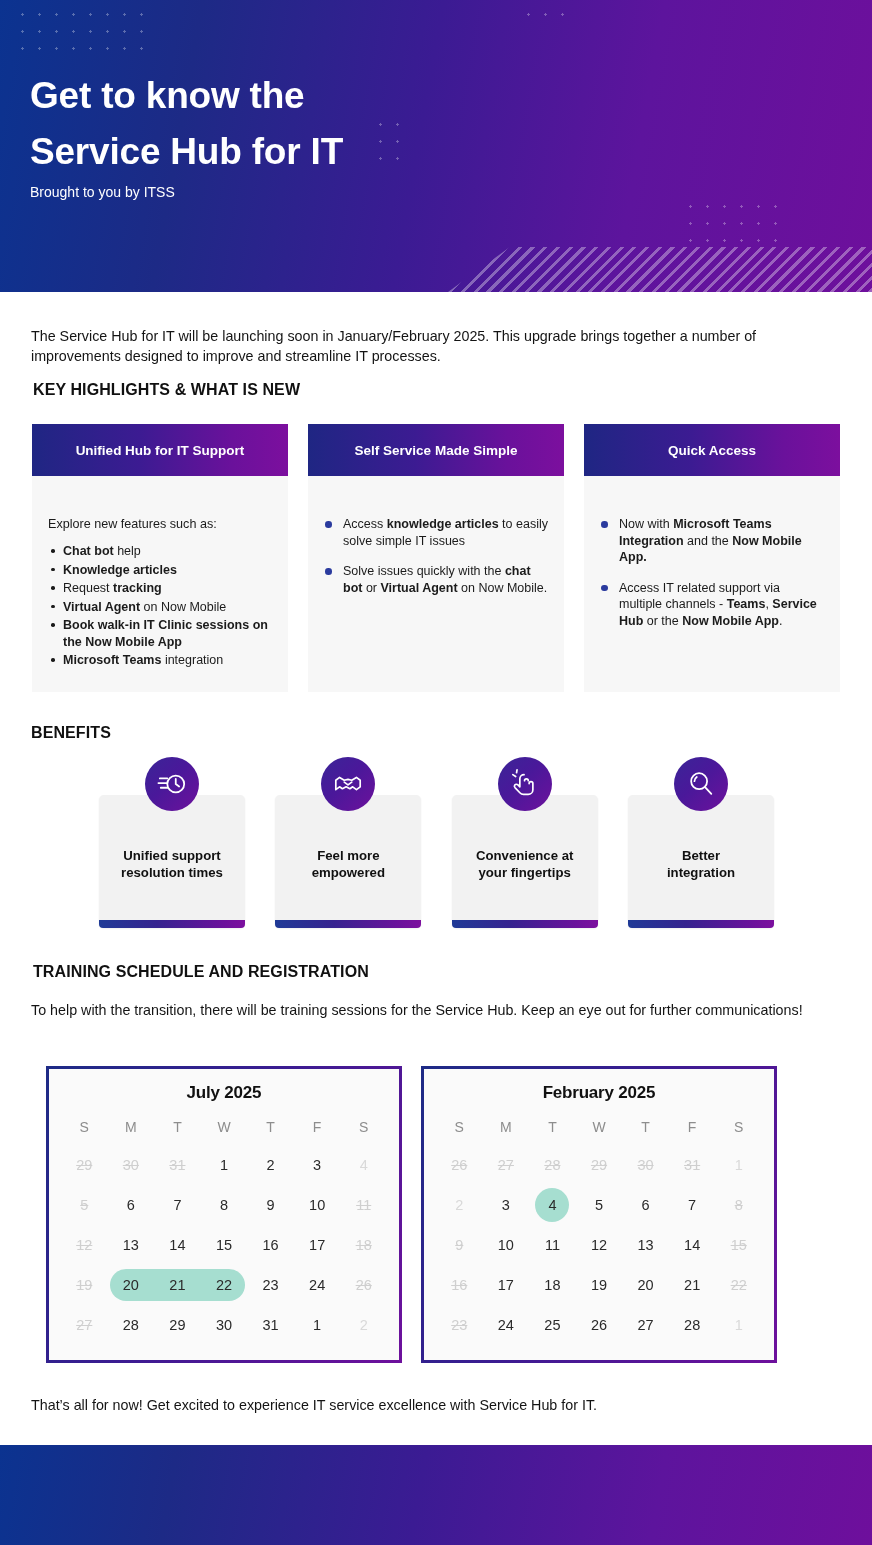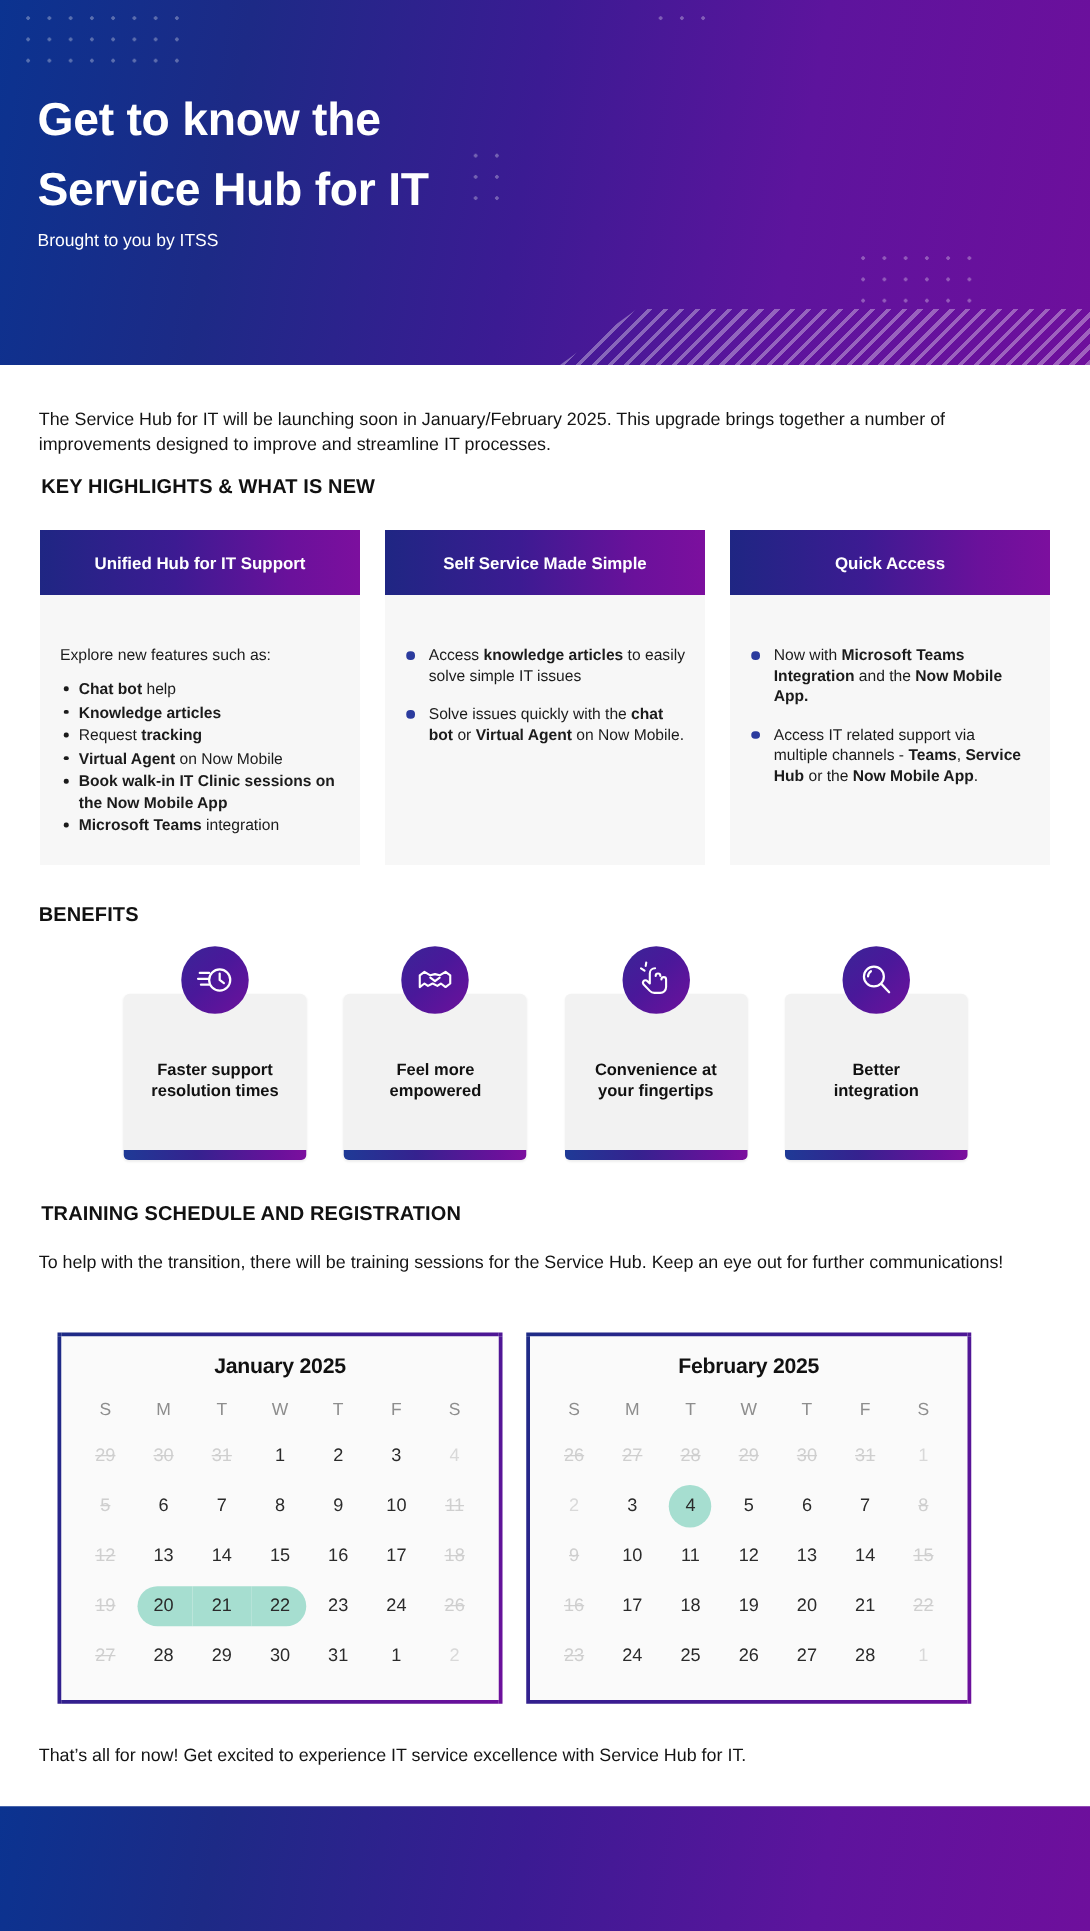--- a/index.html
+++ b/index.html
@@ -347,21 +347,21 @@
   <div class="benefits" id="benefits-row">
       <div class="bcard">
         <div class="bicon">
           <svg width="30" height="30" viewBox="0 0 32 32" fill="none" stroke="#fff" stroke-width="1.9" stroke-linecap="round">
             <circle cx="20" cy="16" r="9"></circle>
             <path d="M20 10.5V16l3.6 2.6"></path>
             <path d="M3 10h8M1.5 15h9M4 20h7"></path>
           </svg>
         </div>
         <div class="blabel">
-          <div>Faster support</div>
+          <div>Unified support</div>
           <div>resolution times</div>
         </div>
         <div class="bar"></div>
       </div>
       <div class="bcard">
         <div class="bicon">
           <svg width="30" height="30" viewBox="0 0 32 32" fill="none" stroke="#fff" stroke-width="1.8" stroke-linejoin="round" stroke-linecap="round">
             <path d="M3 12l4-3 5 3 4-1 4 1 5-3 4 3v7l-4 3-4-3-3 2-4-2-4 2-3-2-4 3z"></path>
             <path d="M12 14l4 3 4-3"></path>
           </svg>
@@ -400,21 +400,21 @@
         </div>
         <div class="bar"></div>
       </div>
     </div>
 
   <h2 class="section-head sh-training">TRAINING SCHEDULE AND REGISTRATION</h2>
   <p class="training-note">To help with the transition, there will be training sessions for the Service Hub. Keep an eye out for further communications!</p>
 
   <div class="cal-wrap" id="cal-row">
       <div class="cal">
-        <div class="cal-title">January 2025</div>
+        <div class="cal-title">July 2025</div>
         <div class="cal-grid">
           <div class="dow">S</div>
           <div class="dow">M</div>
           <div class="dow">T</div>
           <div class="dow">W</div>
           <div class="dow">T</div>
           <div class="dow">F</div>
           <div class="dow">S</div>
           <div class="cell muted">
             <span class="num">29</span>

